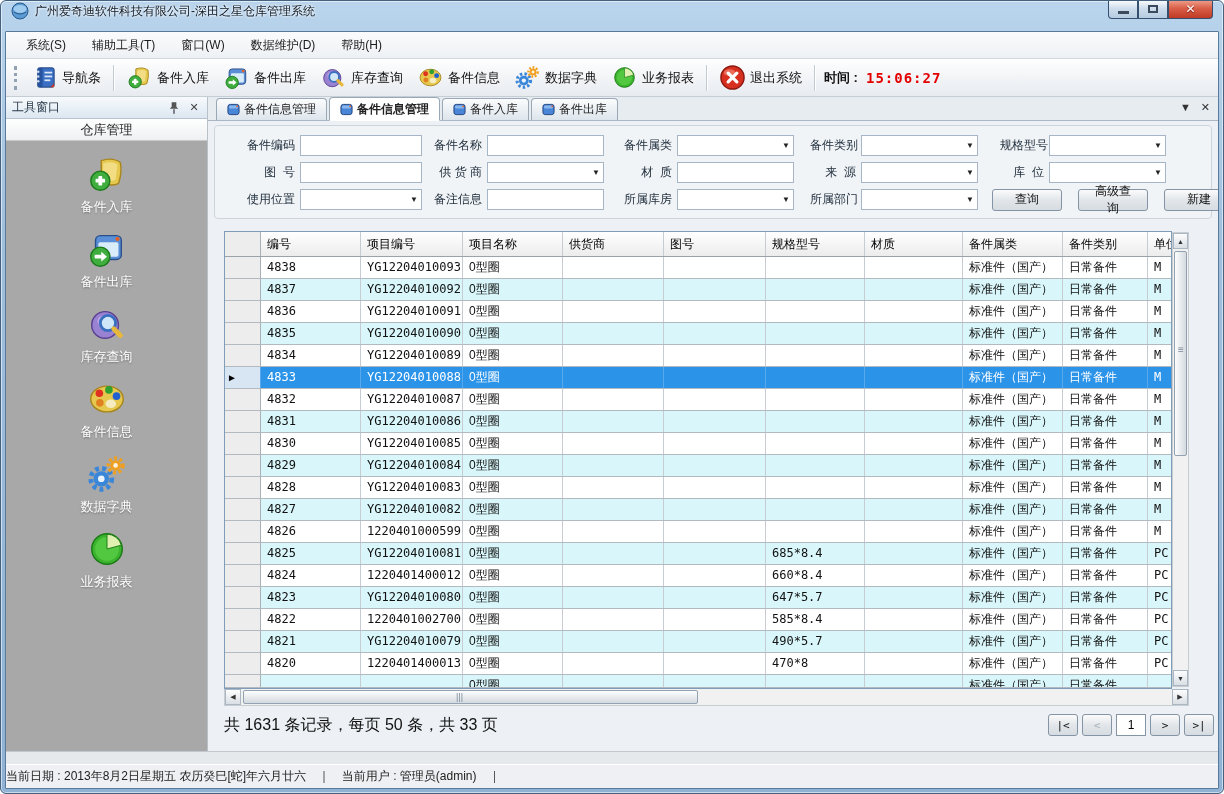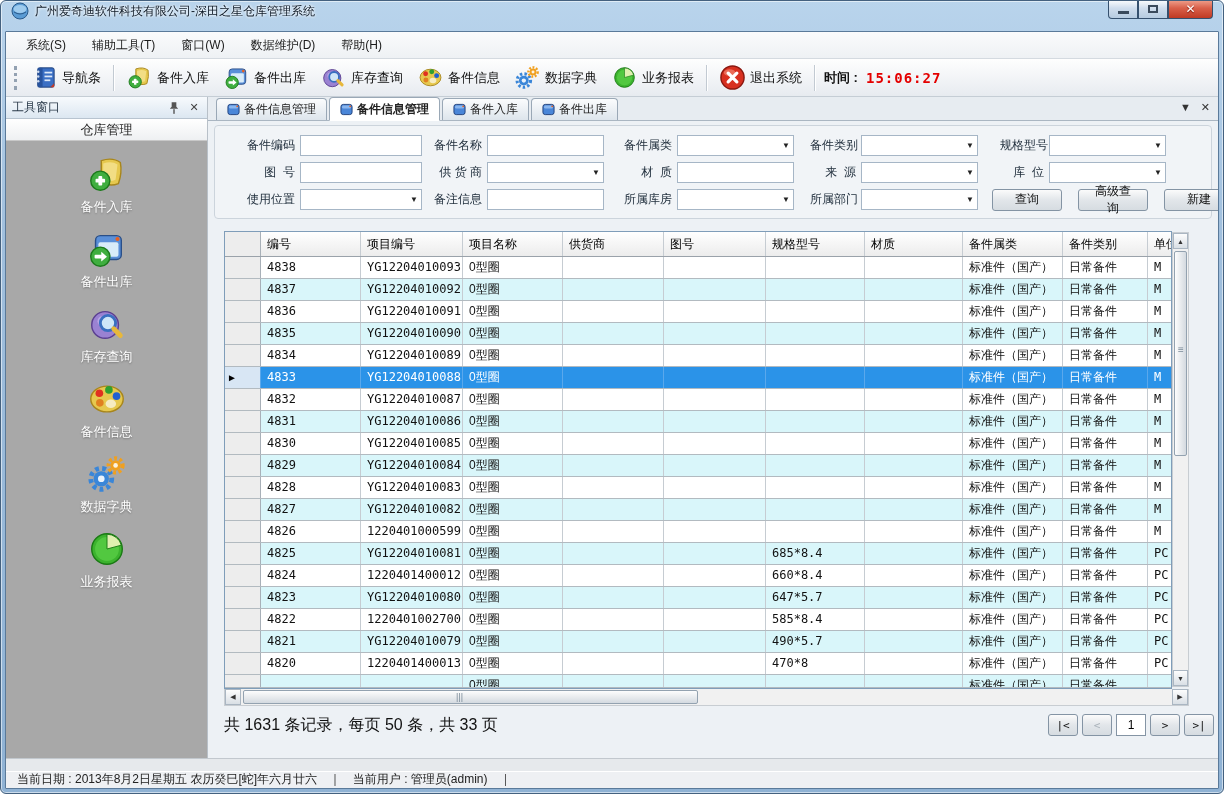--- a/index.html
+++ b/index.html
@@ -110,21 +110,21 @@
   .pager { display:flex; align-items:center; margin:8px 16px 0 16px; width:990px; flex:none; }
   .psum { font-size:16px; color:#111; }
   .pnav { margin-left:auto; display:flex; align-items:center; gap:4px; }
   .pbtn { width:30px; height:22px; padding:0; font-family:"DejaVu Sans Mono",monospace; font-size:11px; }
   .pbtn.dis { color:#aab2ba; }
   .pinput { width:30px; height:22px; border:1px solid #8494a4; text-align:center; font-size:12px; font-family:inherit; background:#fff; }
   .pexp { margin-left:22px; display:flex; gap:8px; }
   .pexp .btn { min-width:78px; }
 
   .bstrip { height:13px; background:#e6e9ec; border-top:1px solid #c2c8ce; flex:none; }
-  .statusbar { height:17px; background:#eef0f3; border-top:1px solid #fff; box-shadow:0 -1px 0 #c6cacе; display:flex; align-items:flex-end; padding:0 11px; flex:none; }
+  .statusbar { height:24px; background:#eef0f3; border-top:1px solid #fff; box-shadow:0 -1px 0 #c6cacе; display:flex; align-items:center; padding:0 0; flex:none; }
   .statusbar .txt { color:#222; font-size:12px; }
   .icon svg { display:block; width:100%; height:100%; }
 </style>
 </head>
 <body>
 
 <div class="win">
   <div class="titlebar">
     <span class="title-ico icon">
       <svg viewBox="0 0 18 18">

